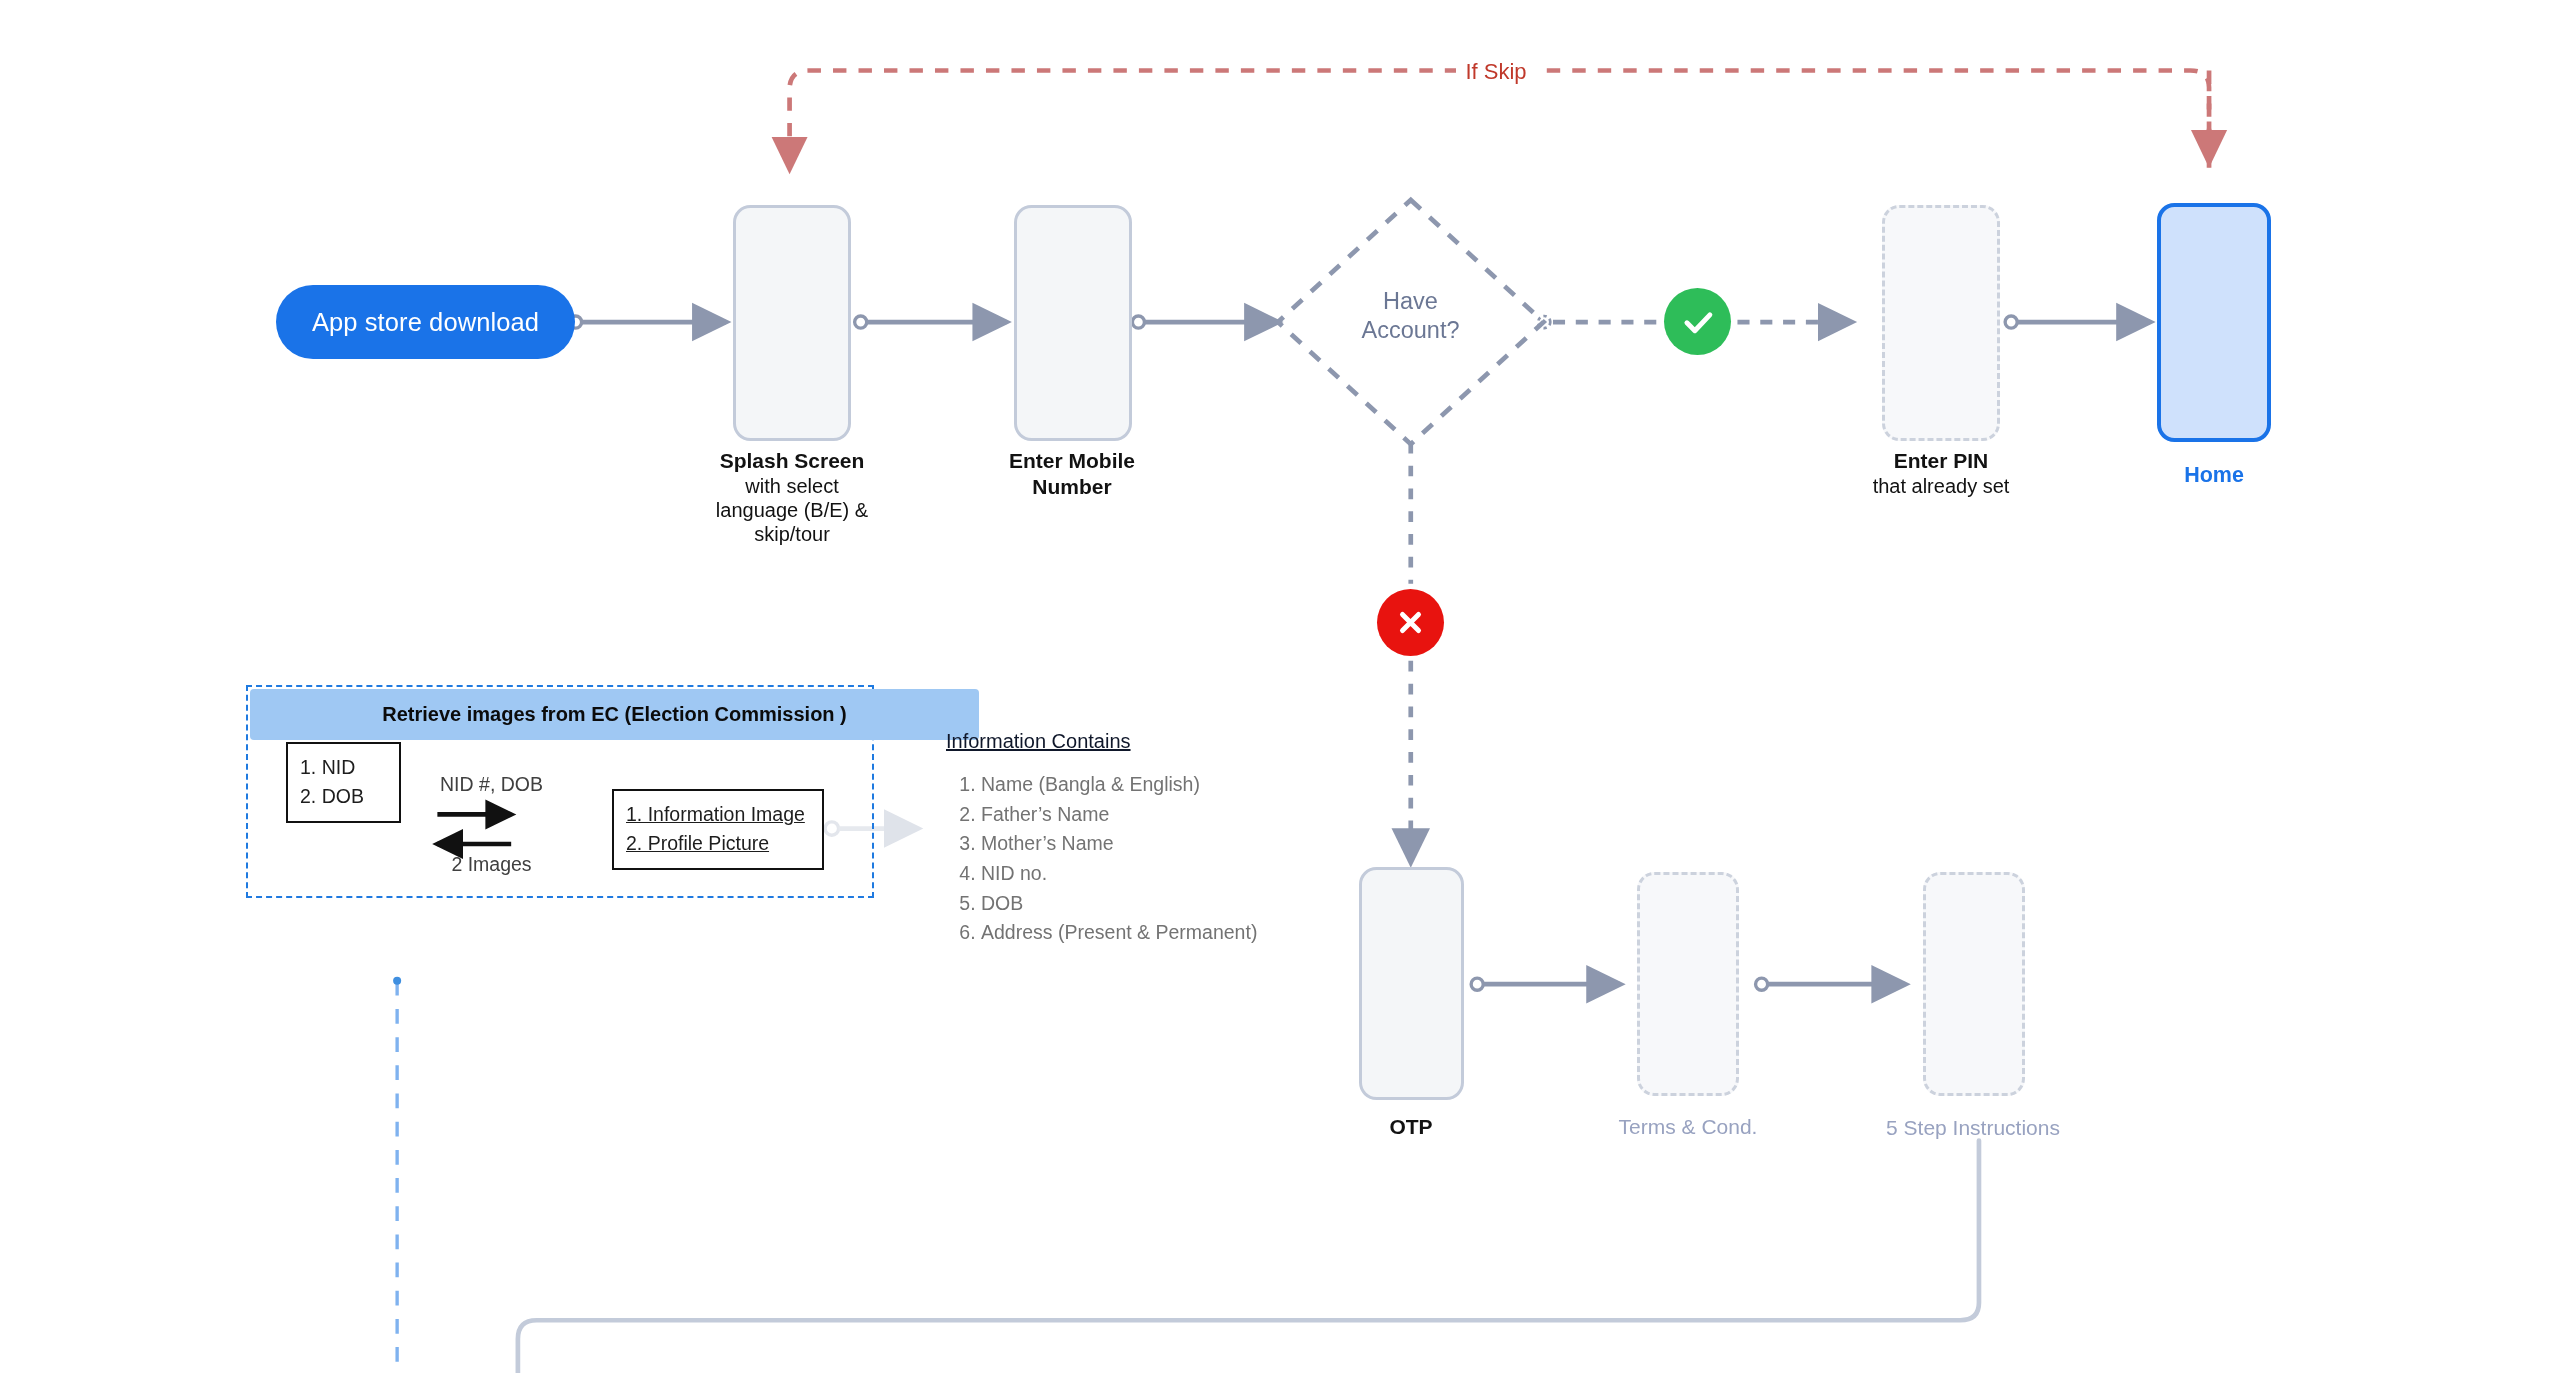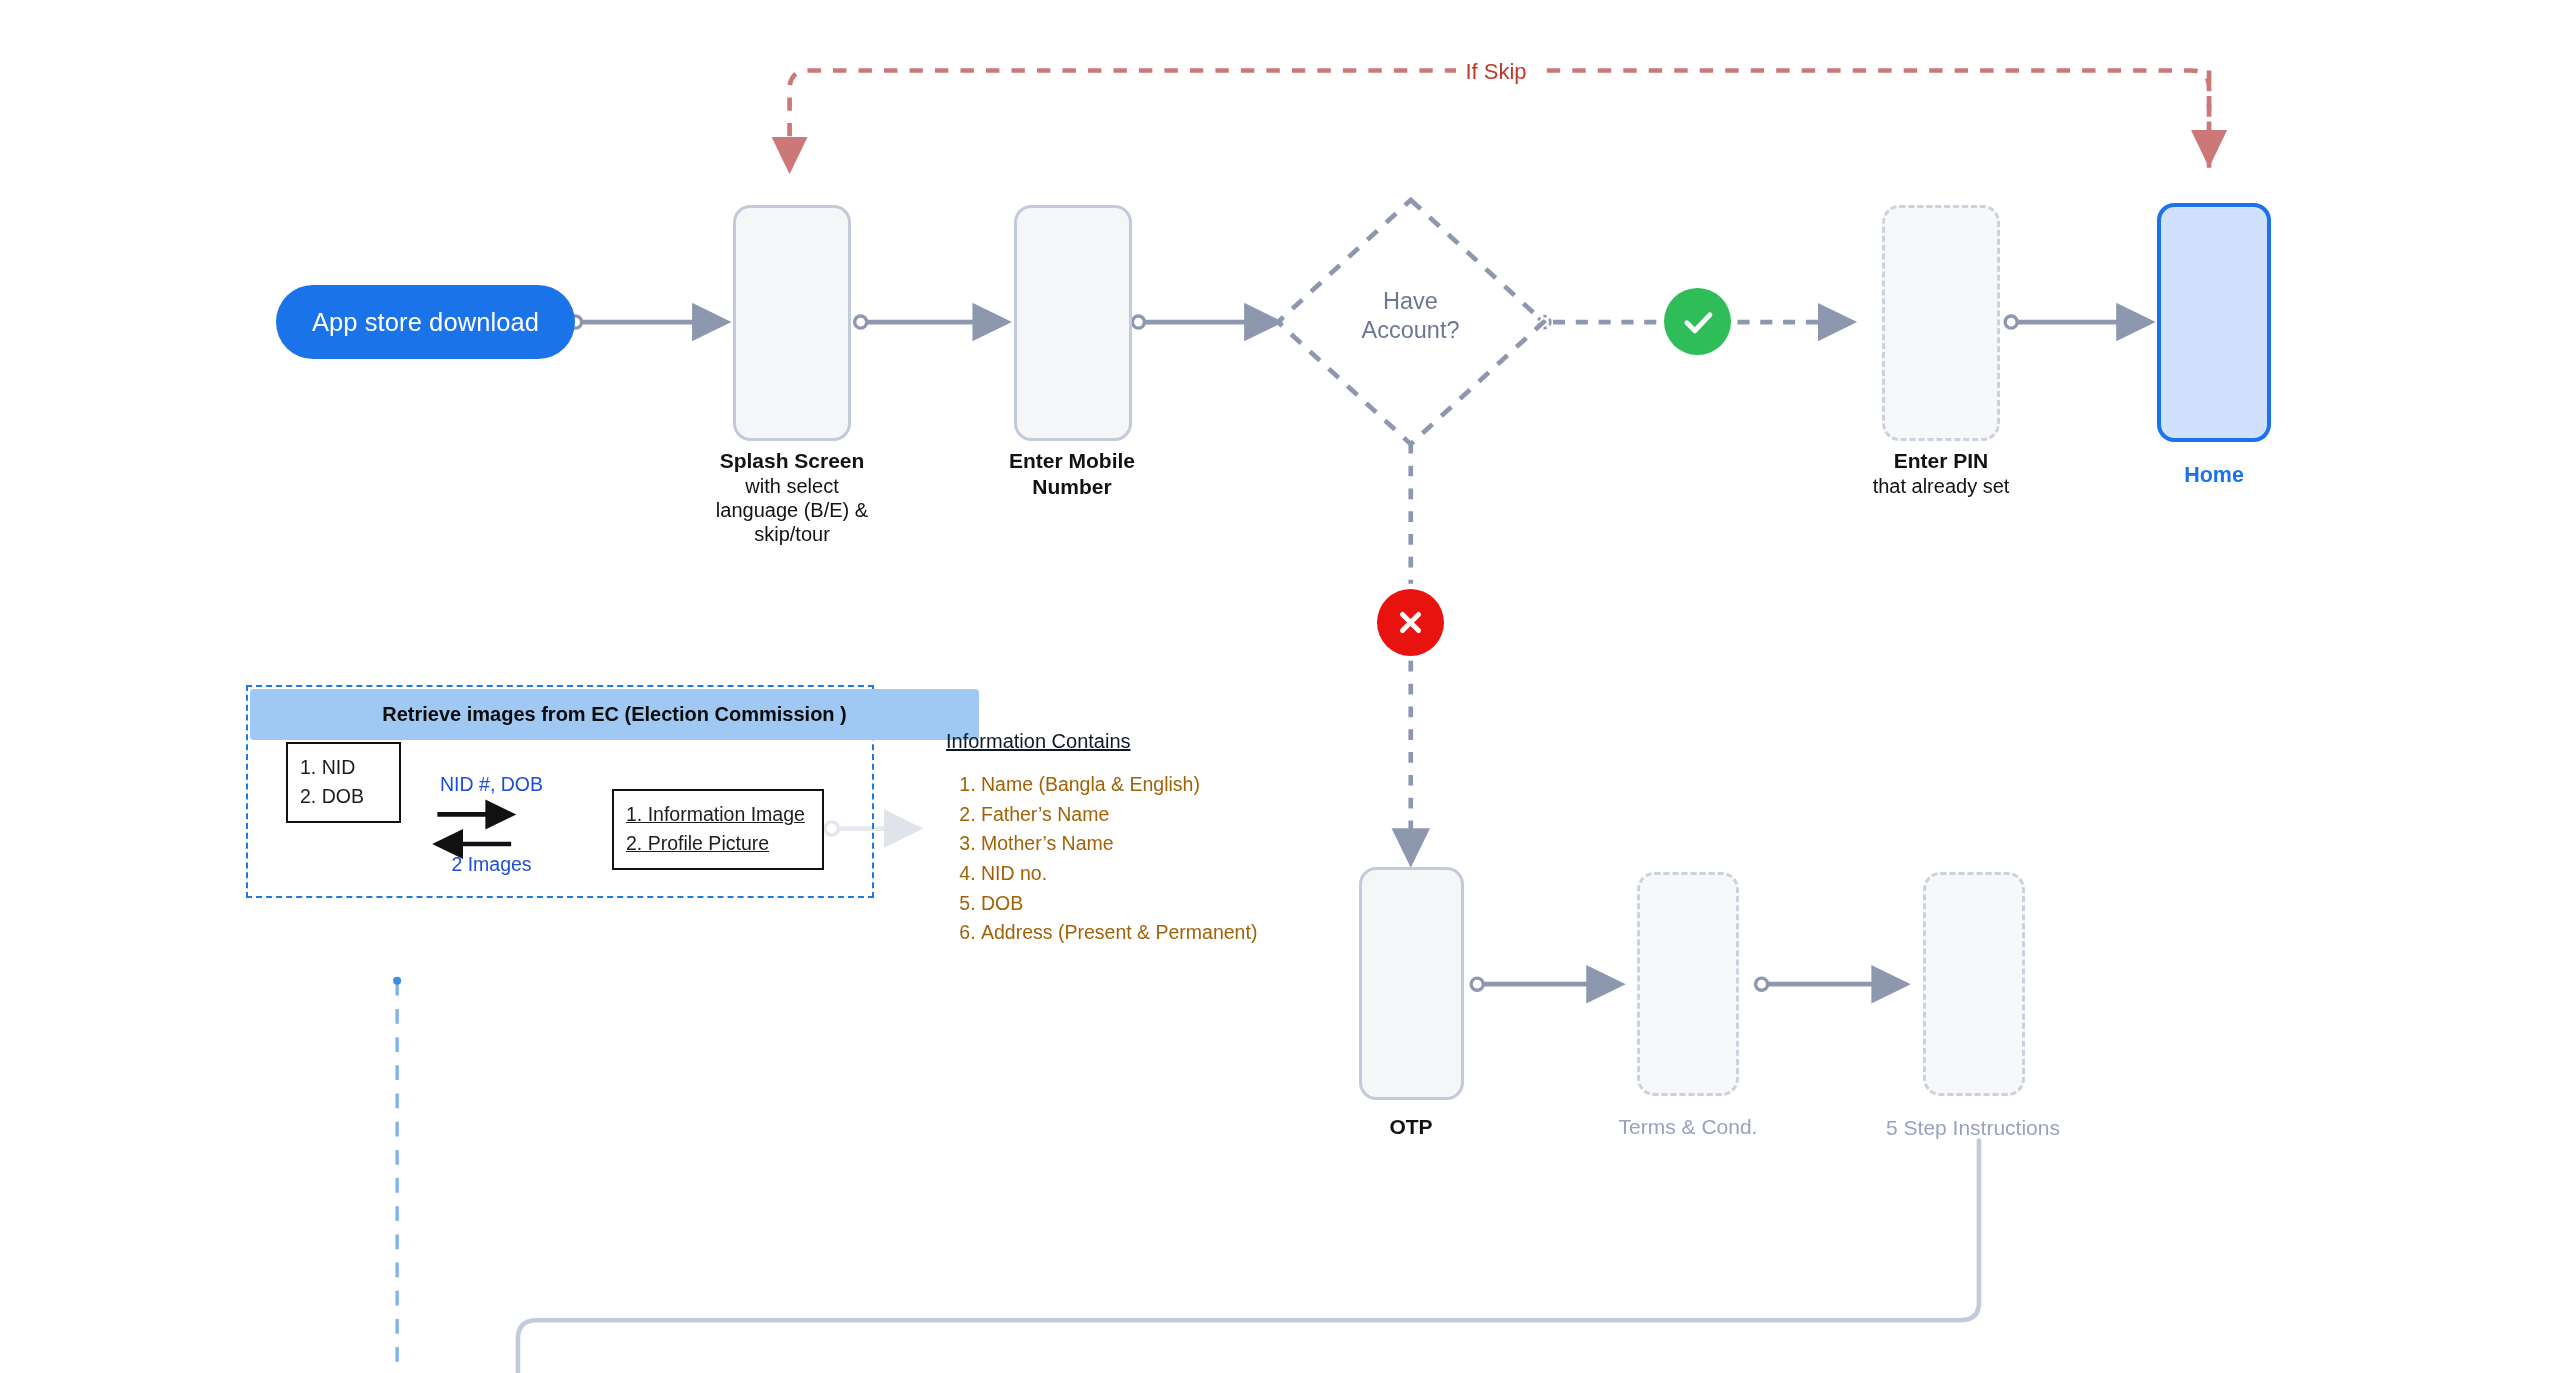--- a/index.html
+++ b/index.html
@@ -36,27 +36,27 @@
               background:#ffffff;padding:0 9.4px;}
 
   
   .ec-group{position:absolute;border:2.7px dashed #1f7ae0;box-sizing:border-box;}
   .ec-header{position:absolute;background:#9fc8f3;border-radius:4px;
              display:flex;align-items:center;justify-content:center;
              font-weight:bold;font-size:20px;color:#0b0b0b;}
   .ec-box{position:absolute;border:2px solid #111111;background:#ffffff;
           box-sizing:border-box;padding:9.4px 12px;
           font-size:19.5px;color:#1d1d1d;line-height:1.45;}
-  .ec-edge-label{position:absolute;font-size:19.5px;color:#1d4ed8;text-align:center;}
+  .ec-edge-label{position:absolute;font-size:19.5px;color:#404040;text-align:center;}
 
   
   .info-title{position:absolute;font-size:20px;color:#0f172a;
               text-decoration:underline;}
   .info-list{position:absolute;margin:0;padding:0 0 0 35px;
-             font-size:19.5px;color:#a16207;line-height:1.52;}
+             font-size:19.5px;color:#737373;line-height:1.52;}
   .info-list li{padding:0;}
 </style>
 </head>
 <body>
 
 <div id="canvas">
 
   <svg class="layer" viewBox="0 0 3840 2048" xmlns="http://www.w3.org/2000/svg">
     <defs>
       <marker id="arrSolid" markerWidth="9" markerHeight="9" refX="7.2" refY="4.5" orient="auto" markerUnits="strokeWidth">

